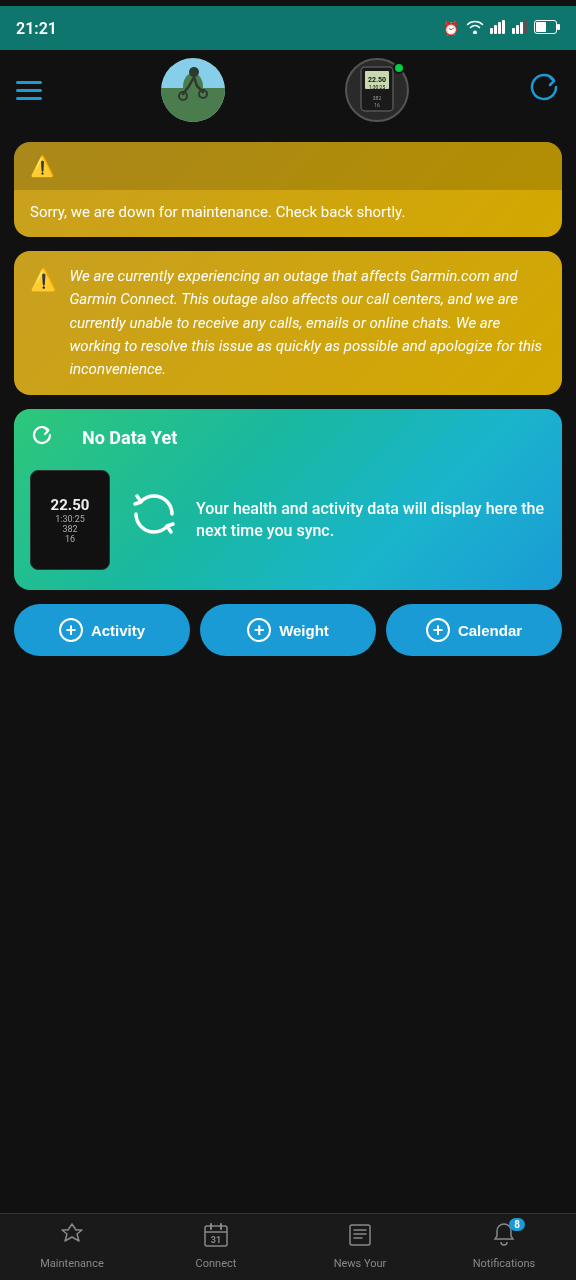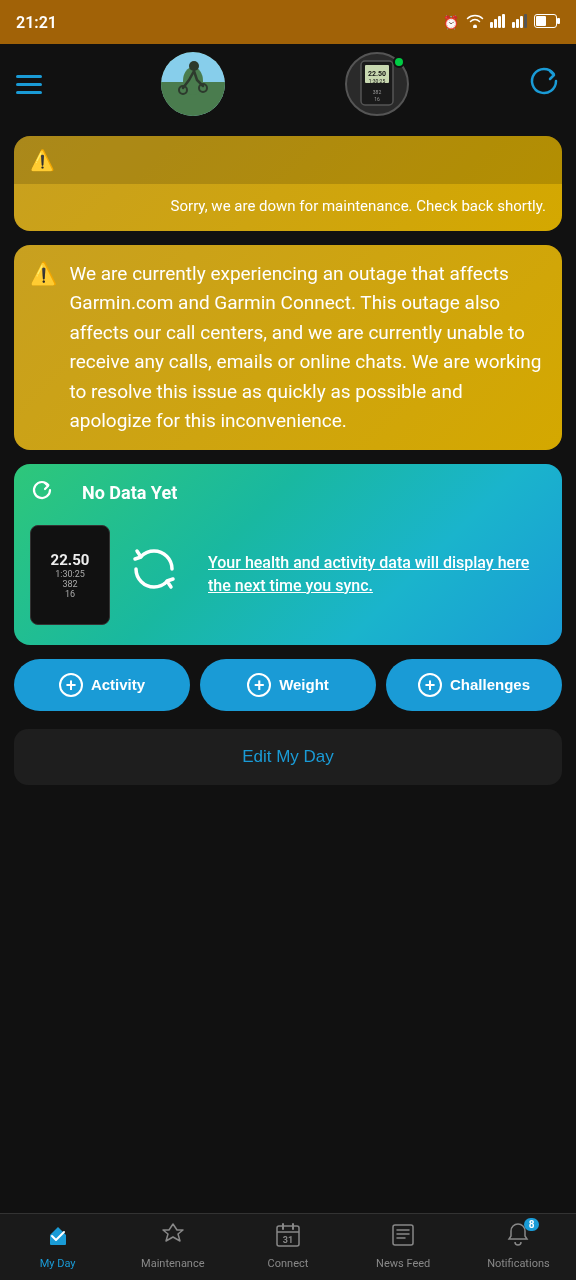--- a/index.html
+++ b/index.html
@@ -12,22 +12,23 @@
       color: #ffffff;
       overflow-x: hidden;
     }
 
     
     .status-bar {
       display: flex;
       justify-content: space-between;
       align-items: center;
       padding: 8px 16px;
-      background: #a16207;
+      background: #0f766e;
       height: 44px;
+      margin-top: 6px;
     }
     .status-time {
       font-size: 16px;
       font-weight: 600;
       color: #ffffff;
     }
     .status-icons {
       display: flex;
       align-items: center;
       gap: 6px;
@@ -136,40 +137,40 @@
     .banner-maintenance-header .title {
       font-size: 17px;
       font-weight: 700;
       color: #ffffff;
     }
     .banner-maintenance-body {
       padding: 12px 16px 14px;
       font-size: 15px;
       color: #fff;
       line-height: 1.4;
-      text-align: right;
     }
 
     .banner-outage {
       background: linear-gradient(135deg, #c8a020 0%, #d4a800 100%);
       border-radius: 16px;
       padding: 14px 16px;
       display: flex;
       align-items: flex-start;
       gap: 12px;
     }
     .banner-outage .warning-icon {
       font-size: 22px;
       flex-shrink: 0;
       margin-top: 2px;
     }
     .banner-outage .text {
-      font-size: 19px;
+      font-size: 15px;
       color: #fff;
       line-height: 1.55;
+      font-style: italic;
     }
 
     
     .no-data-card {
       background: linear-gradient(135deg, #2ec77a 0%, #19b8a0 40%, #1ab4cc 70%, #1a9bd6 100%);
       border-radius: 16px;
       overflow: hidden;
     }
     .no-data-header {
       padding: 14px 16px 8px;
@@ -211,22 +212,21 @@
       font-size: 15px;
       font-weight: 700;
     }
     .device-graphic .dg-small {
       font-size: 9px;
       color: #aaa;
     }
     .no-data-sync-area {
       display: flex;
       align-items: center;
-      gap: 26px;
-      text-decoration: underline;
+      gap: 14px;
     }
     .big-sync-icon {
       font-size: 50px;
       color: rgba(255,255,255,0.85);
     }
     .no-data-text {
       font-size: 16px;
       color: #fff;
       font-weight: 500;
       line-height: 1.4;
@@ -472,45 +472,29 @@
     <button class="action-btn">
       <span class="plus-icon">+</span>
       <span>Activity</span>
     </button>
     <button class="action-btn">
       <span class="plus-icon">+</span>
       <span>Weight</span>
     </button>
     <button class="action-btn">
       <span class="plus-icon">+</span>
-      <span>Challenges</span>
+      <span>Calendar</span>
     </button>
   </div>
 
-  <div class="edit-my-day-container">
-    <button class="edit-my-day-btn">Edit My Day</button>
-  </div>
 
   <div class="bottom-spacer"></div>
 </div>
 
 <div class="bottom-nav">
-  <div class="nav-item">
-    <div class="nav-icon-wrap">
-      <span class="nav-icon active">
-        <svg width="26" height="26" viewBox="0 0 26 26" fill="none">
-          <path d="M5 13l8-8 8 8v9a1 1 0 01-1 1H6a1 1 0 01-1-1v-9z" fill="#1a9bd6"></path>
-          <path d="M10 23v-6h6v6" fill="#1a9bd6"></path>
-
-          <path d="M7 14l4 4 8-8" stroke="white" stroke-width="2" stroke-linecap="round" stroke-linejoin="round" fill="none"></path>
-        </svg>
-      </span>
-    </div>
-    <span class="nav-label active">My Day</span>
-  </div>
 
   <div class="nav-item">
     <div class="nav-icon-wrap">
       <span class="nav-icon">
         <svg width="26" height="26" viewBox="0 0 26 26" fill="none">
           <path d="M13 2L9 8H3l5 4-2 7 7-4 7 4-2-7 5-4h-6z" stroke="#888" stroke-width="1.5" fill="none" stroke-linejoin="round"></path>
         </svg>
       </span>
     </div>
     <span class="nav-label">Maintenance</span>
@@ -535,21 +519,21 @@
     <div class="nav-icon-wrap">
       <span class="nav-icon">
         <svg width="26" height="26" viewBox="0 0 26 26" fill="none">
           <rect x="3" y="3" width="20" height="20" rx="2" stroke="#888" stroke-width="1.5" fill="none"></rect>
           <line x1="7" y1="8" x2="19" y2="8" stroke="#888" stroke-width="1.5" stroke-linecap="round"></line>
           <line x1="7" y1="12" x2="19" y2="12" stroke="#888" stroke-width="1.5" stroke-linecap="round"></line>
           <line x1="7" y1="16" x2="15" y2="16" stroke="#888" stroke-width="1.5" stroke-linecap="round"></line>
         </svg>
       </span>
     </div>
-    <span class="nav-label">News Feed</span>
+    <span class="nav-label">News Your</span>
   </div>
 
   <div class="nav-item">
     <div class="nav-icon-wrap" style="position:relative;">
       <span class="nav-icon">
         <svg width="26" height="26" viewBox="0 0 26 26" fill="none">
           <path d="M13 2a7 7 0 00-7 7v5l-2 3h18l-2-3V9a7 7 0 00-7-7z" stroke="#888" stroke-width="1.5" fill="none"></path>
           <path d="M10 20a3 3 0 006 0" stroke="#888" stroke-width="1.5" fill="none"></path>
         </svg>
       </span>

